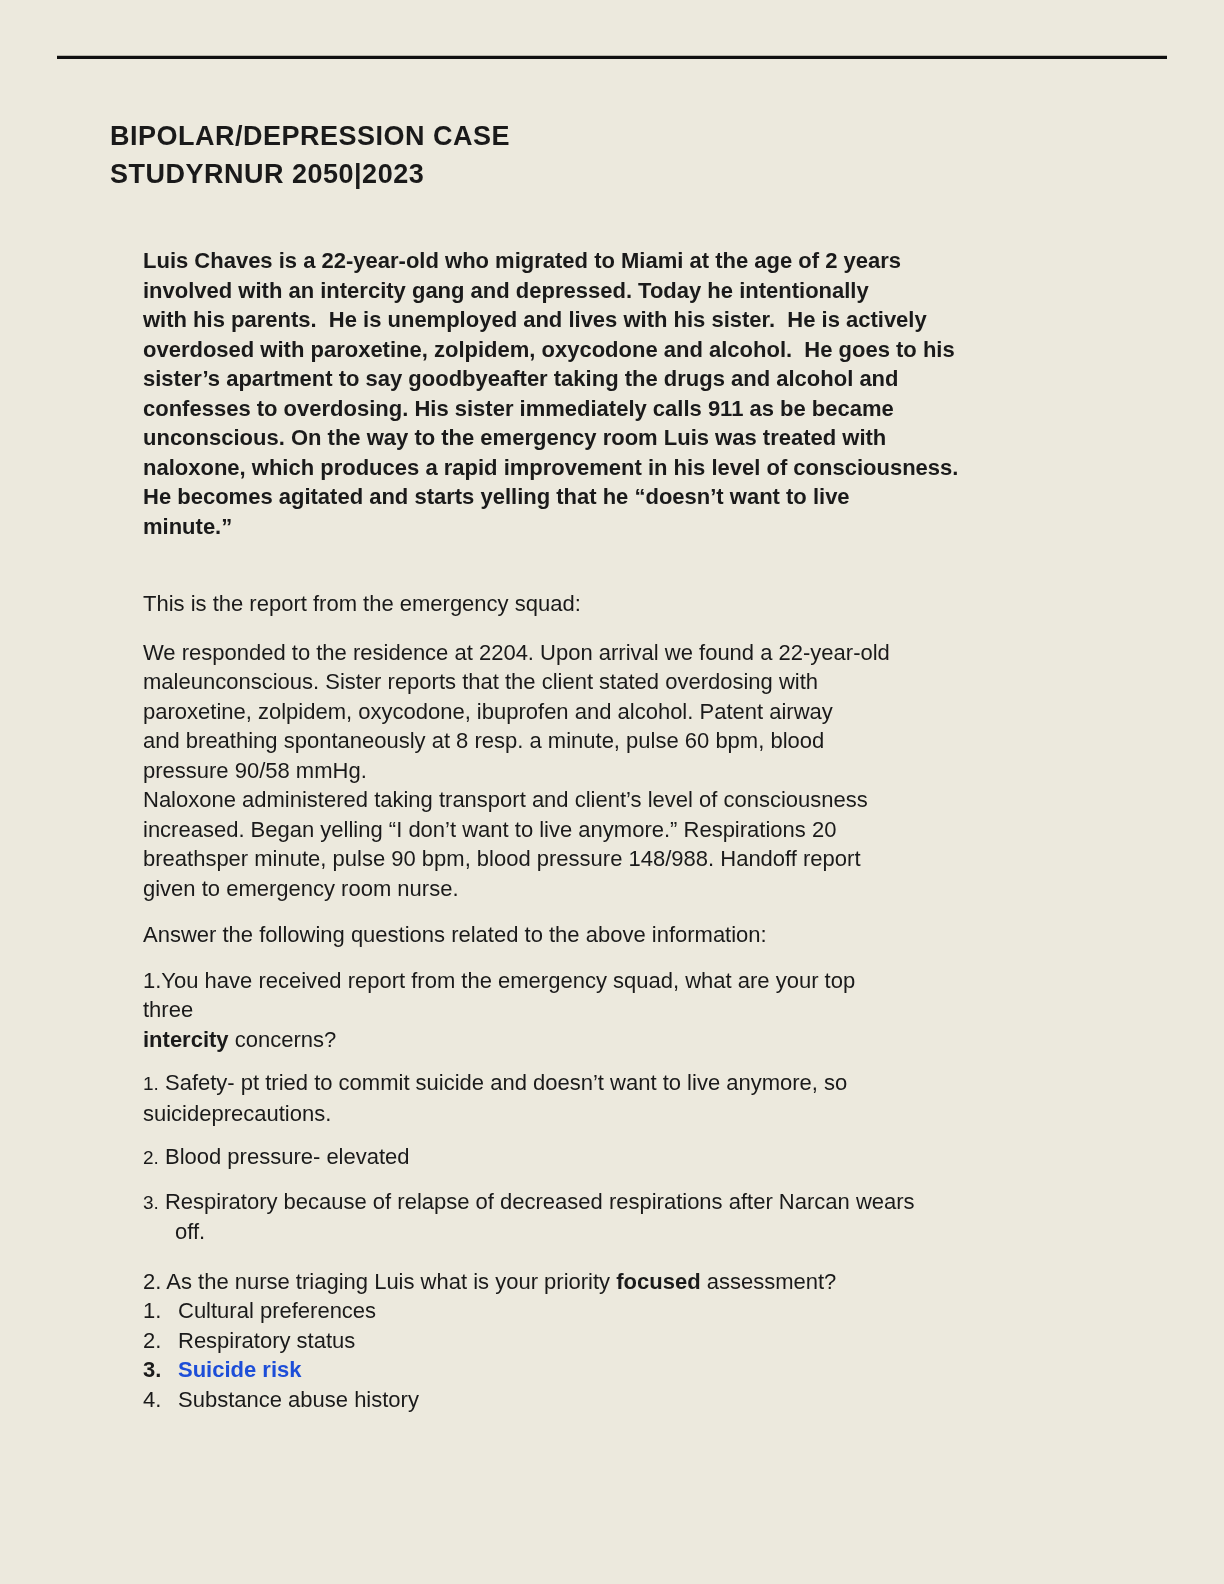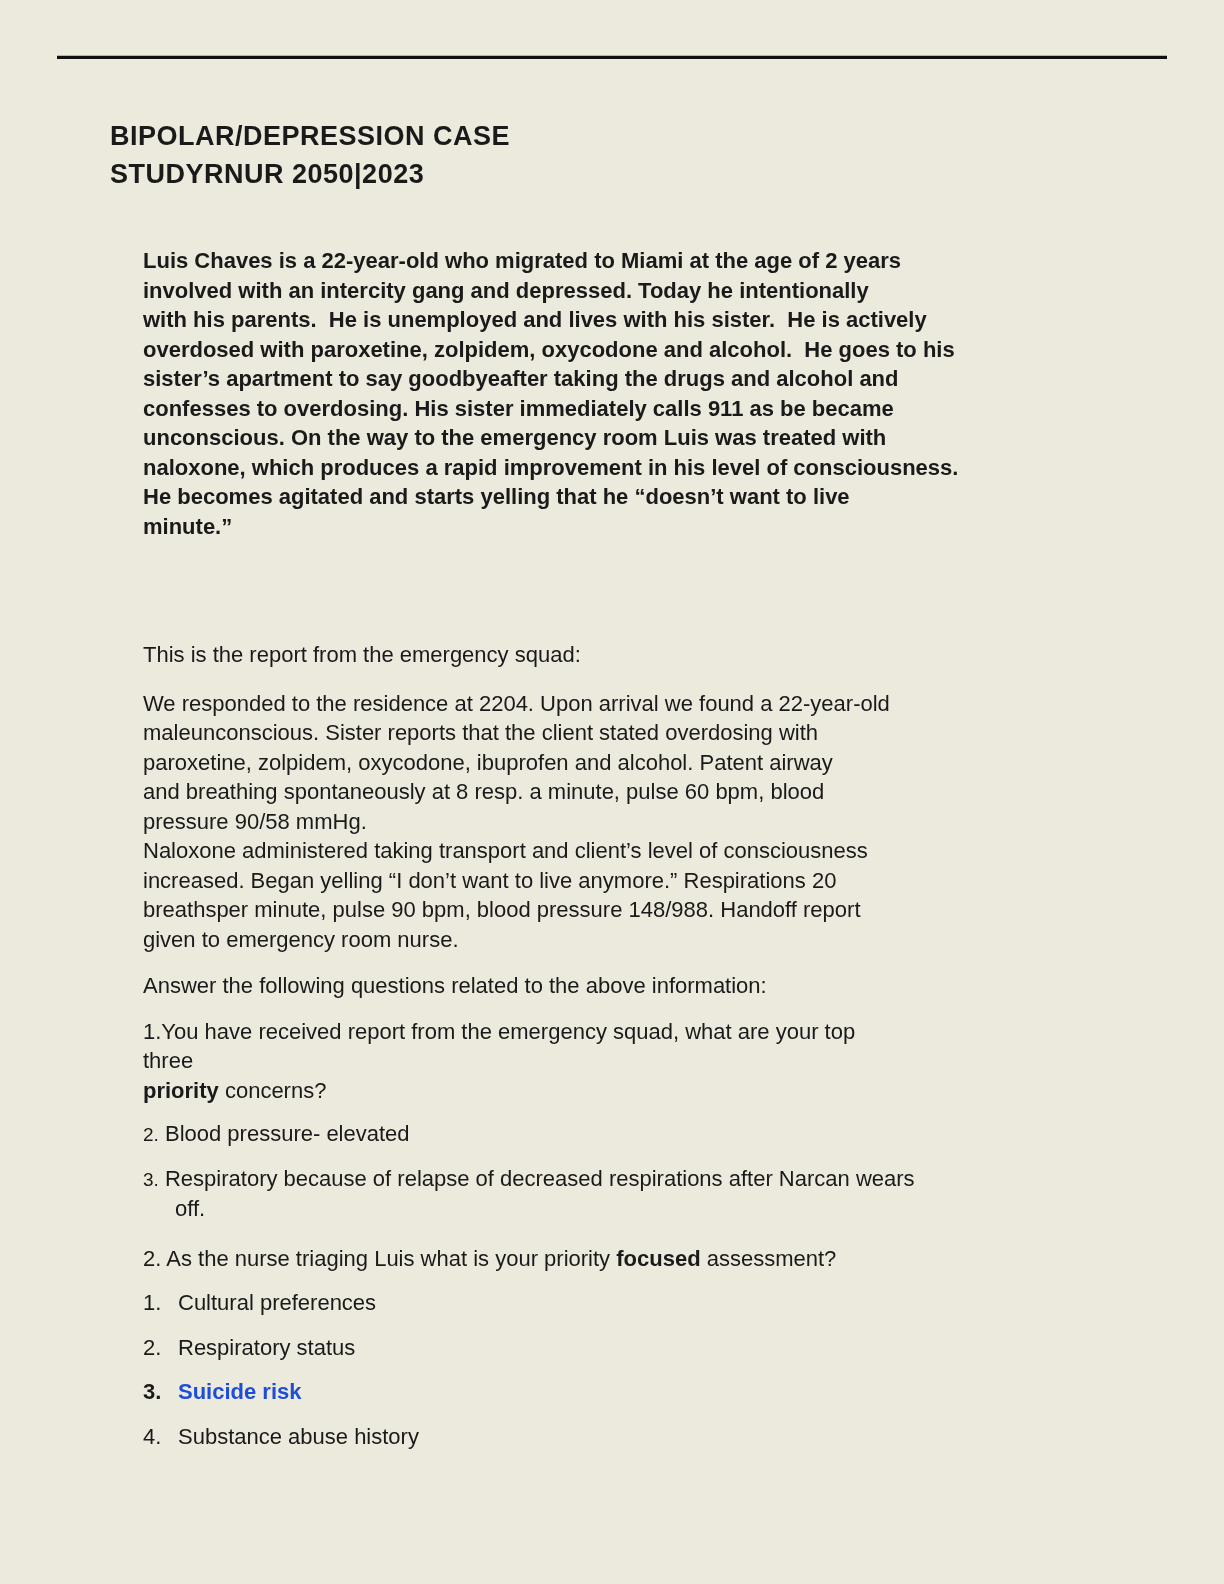--- a/index.html
+++ b/index.html
@@ -14,27 +14,27 @@
   .top-rule{
     position:absolute;left:57px;top:55px;width:1110px;height:3px;
     background:#101010;border-top:1px solid #b9b7ac;
   }
   .doc{position:absolute;left:110px;top:117px;width:1030px;}
   .title{font-size:27px;font-weight:bold;letter-spacing:0.5px;line-height:38px;margin:0;}
   .t-line{display:block;}
   .body-col{margin-left:33px;}
   .line{white-space:pre;font-size:22px;line-height:29.5px;}
   .intro{margin-top:53px;font-weight:bold;}
-  .report-intro{margin-top:99px;}
+  .report-intro{margin-top:48px;}
   .report{margin-top:19px;}
   .answer-prompt{margin-top:17px;}
   .q1{margin-top:16px;}
   .answer-item{margin-top:14px;}
   .q2{margin-top:20px;}
-  .option{margin-top:15px;}
+  .option{}
   .b{font-weight:bold;}
   .marker{font-size:19px;}
   .cont-indent{margin-left:32px;}
   .opt-num{display:inline-block;width:35px;}
   .hl{font-weight:bold;}
 </style>
 </head>
 <body>
 
 <div class="top-rule"></div>
@@ -73,23 +73,27 @@
         <div class="line">increased. Began yelling “I don’t want to live anymore.” Respirations 20</div>
         <div class="line">breathsper minute, pulse 90 bpm, blood pressure 148/988. Handoff report</div>
         <div class="line">given to emergency room nurse.</div>
       </section>
 
     <div class="line answer-prompt">Answer the following questions related to the above information:</div>
 
     <section class="q1">
       <div class="line">1.You have received report from the emergency squad, what are your top</div>
       <div class="line">three</div>
-      <div class="line"><span class="b">priority</span><span> concerns?</span></div>
+      <div class="line"><span class="b">intercity</span><span> concerns?</span></div>
     </section>
 
+    <div class="answer-item">
+      <div class="line"><span class="marker">1.</span><span> Safety- pt tried to commit suicide and doesn’t want to live anymore, so</span></div>
+      <div class="line">suicideprecautions.</div>
+    </div>
 
     <div class="answer-item">
       <div class="line"><span class="marker">2.</span><span> Blood pressure- elevated</span></div>
     </div>
 
     <div class="answer-item">
       <div class="line"><span class="marker">3.</span><span> Respiratory because of relapse of decreased respirations after Narcan wears</span></div>
       <div class="line cont-indent">off.</div>
     </div>
 

